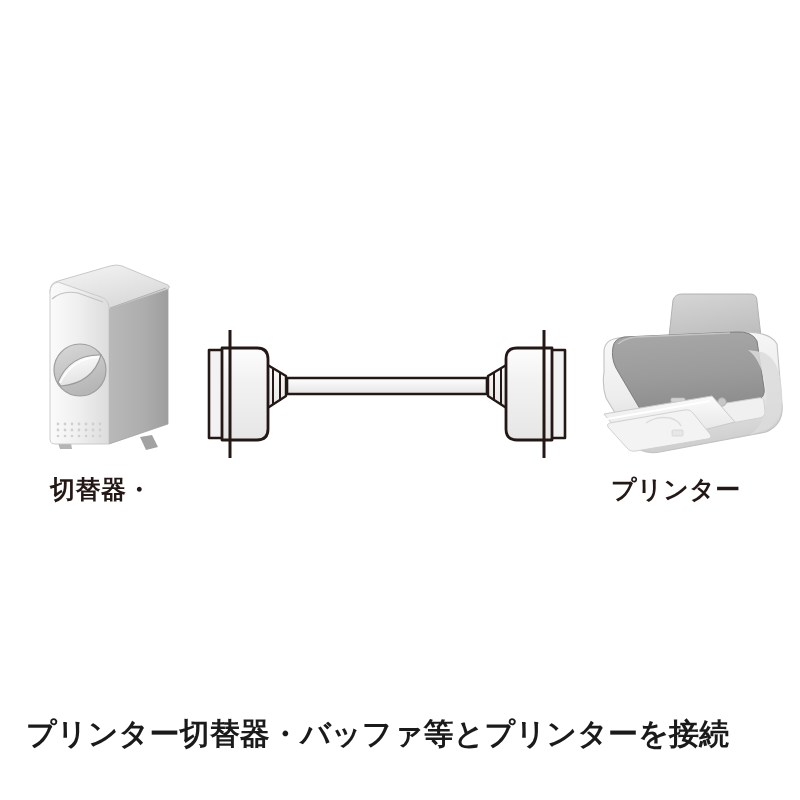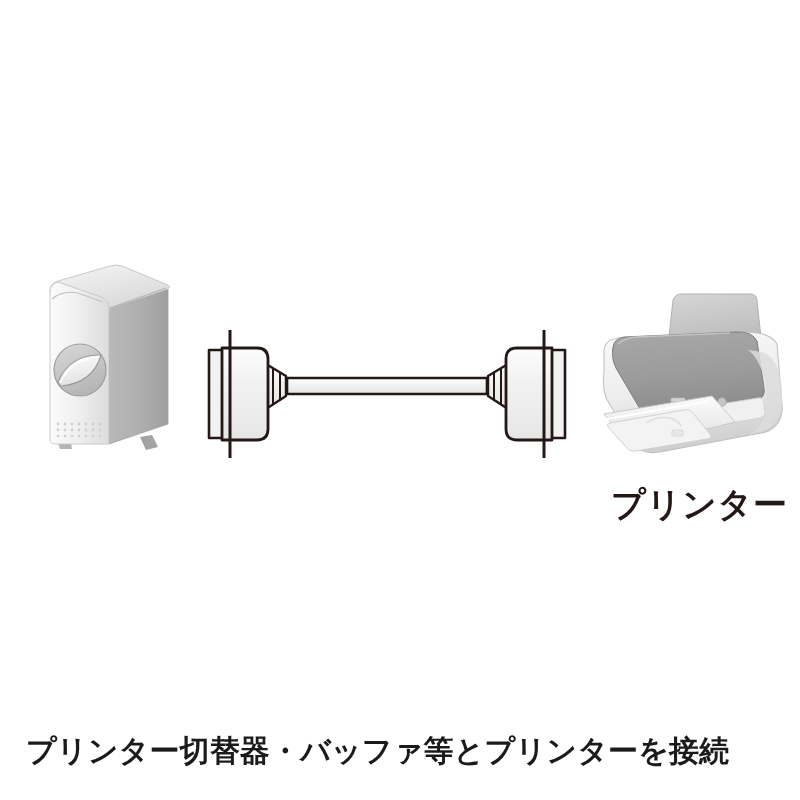--- a/index.html
+++ b/index.html
@@ -32,27 +32,27 @@
     white-space: pre;
     line-height: 1.28;
   }
   #label-switcher {
     left: 50px;
     top: 473px;
     font-size: 25px;
   }
   #label-printer {
     left: 611px;
-    top: 483px;
-    font-size: 34px;
+    top: 473px;
+    font-size: 25px;
   }
   #caption {
     position: absolute;
     left: 26px;
-    top: 731px;
+    top: 714px;
     font-size: 30px;
     font-weight: bold;
     color: #1a1a1a;
     letter-spacing: 0.005em;
     white-space: pre;
   }
 </style>
 </head>
 <body>
 
@@ -209,19 +209,19 @@
       <path d="M607 419 L710 401" fill="none" stroke="#ffffff" stroke-width="2"></path>
 
       <path d="M608 427 Q606 424 610 423 L684 410 Q690 409 693 413 L710 434 Q713 438 707 439 L636 451 Q630 452 627 448 Z" fill="#f3f3f3" stroke="#cdcdcd" stroke-width="0.9"></path>
       <path d="M646 423 Q656 416 670 418 Q678 420 681 426" fill="none" stroke="#dcdcdc" stroke-width="1.4"></path>
       <rect x="672" y="430" width="11" height="6" rx="1" fill="#e7e7e7" stroke="#cfcfcf" stroke-width="0.6"></rect>
 
       <path d="M762 352 Q780 358 782 392 Q784 420 766 430 L750 435 Q770 420 766 390 Q762 360 748 350 Z" fill="#dcdcdc" opacity="0.85"></path>
     </g>
   </svg>
 
-  <div class="label" id="label-switcher"><br></div>
+  <div class="label" id="label-switcher"><span>切替器・</span><br></div>
 
   <div class="label" id="label-printer">プリンター</div>
 
   <div id="caption">プリンター切替器・バッファ等とプリンターを接続</div>
 
 </div>
 
 </body></html>

